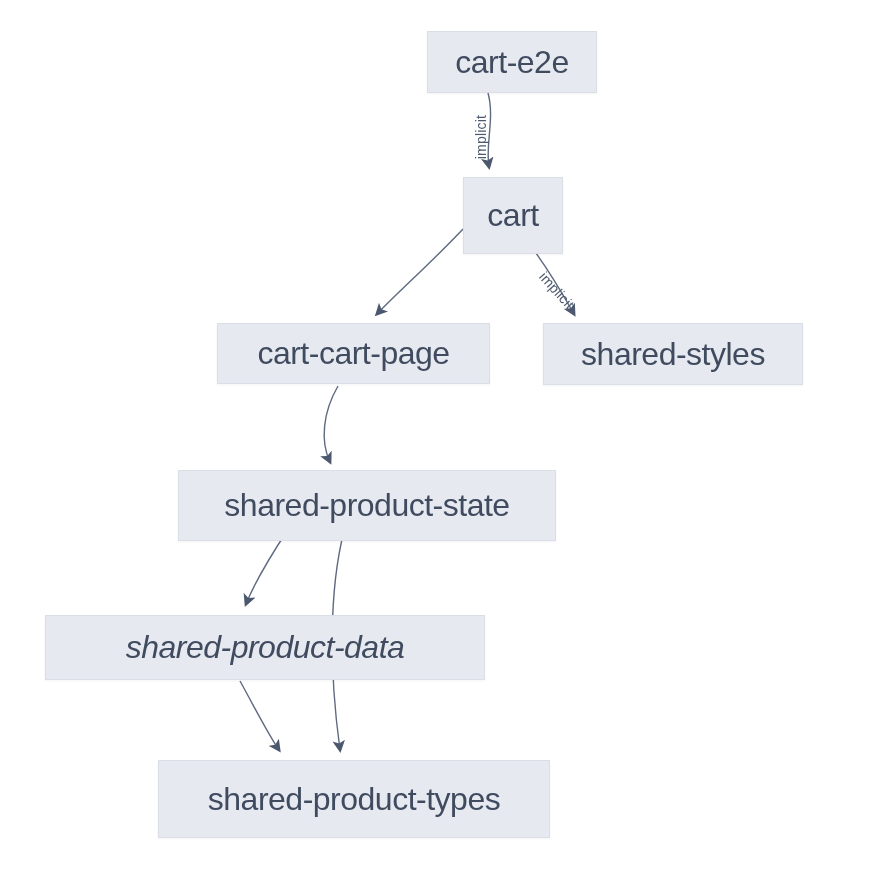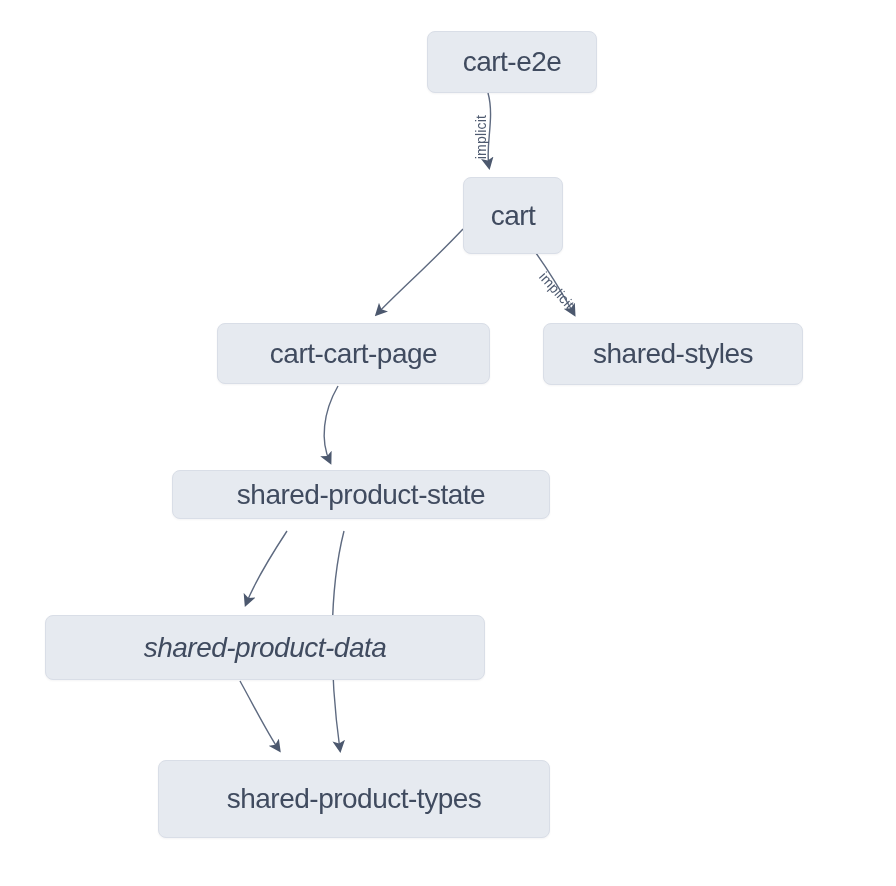--- a/index.html
+++ b/index.html
@@ -22,24 +22,24 @@
     z-index: 1;
   }
   .node {
     position: absolute;
     z-index: 2;
     display: flex;
     align-items: center;
     justify-content: center;
     background: #e6eaf0;
     border: 1px solid #d9dee7;
-    border-radius: 8px;
+    border-radius: 0;
     box-shadow: 0 1px 2px rgba(30, 41, 59, 0.05);
     color: #404b5f;
-    font-size: 28px;
+    font-size: 32px;
     letter-spacing: -0.5px;
     white-space: nowrap;
     cursor: pointer;
     box-sizing: border-box;
   }
   .edge {
     fill: none;
     stroke: #5e6a80;
     stroke-width: 1.4;
   }
@@ -90,21 +90,21 @@
   </div>
 
   <div class="node" style="left:217px; top:323px; width:273px; height:61px;">
     <span>cart-cart-page</span>
   </div>
 
   <div class="node" style="left:543px; top:323px; width:260px; height:62px;justify-content:center;">
     <span>shared-styles</span>
   </div>
 
-  <div class="node" style="left:172px; top:470px; width:378px; height:49px;">
+  <div class="node" style="left:178px; top:470px; width:378px; height:71px;">
     <span>shared-product-state</span>
   </div>
 
   <div class="node" style="left:45px;  top:615px; width:440px; height:65px;font-style:italic;">
     <span>shared-product-data</span>
   </div>
 
   <div class="node" style="left:158px; top:760px; width:392px; height:78px;">
     <span>shared-product-types</span>
   </div>

